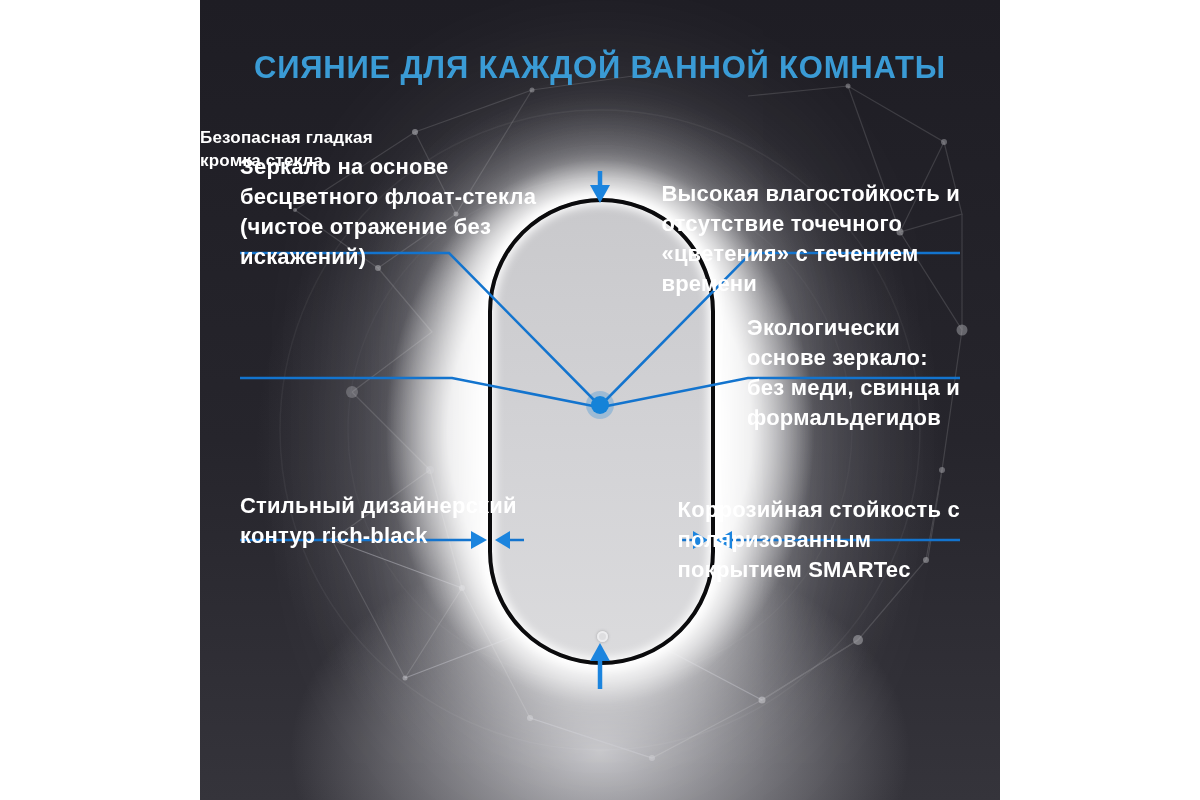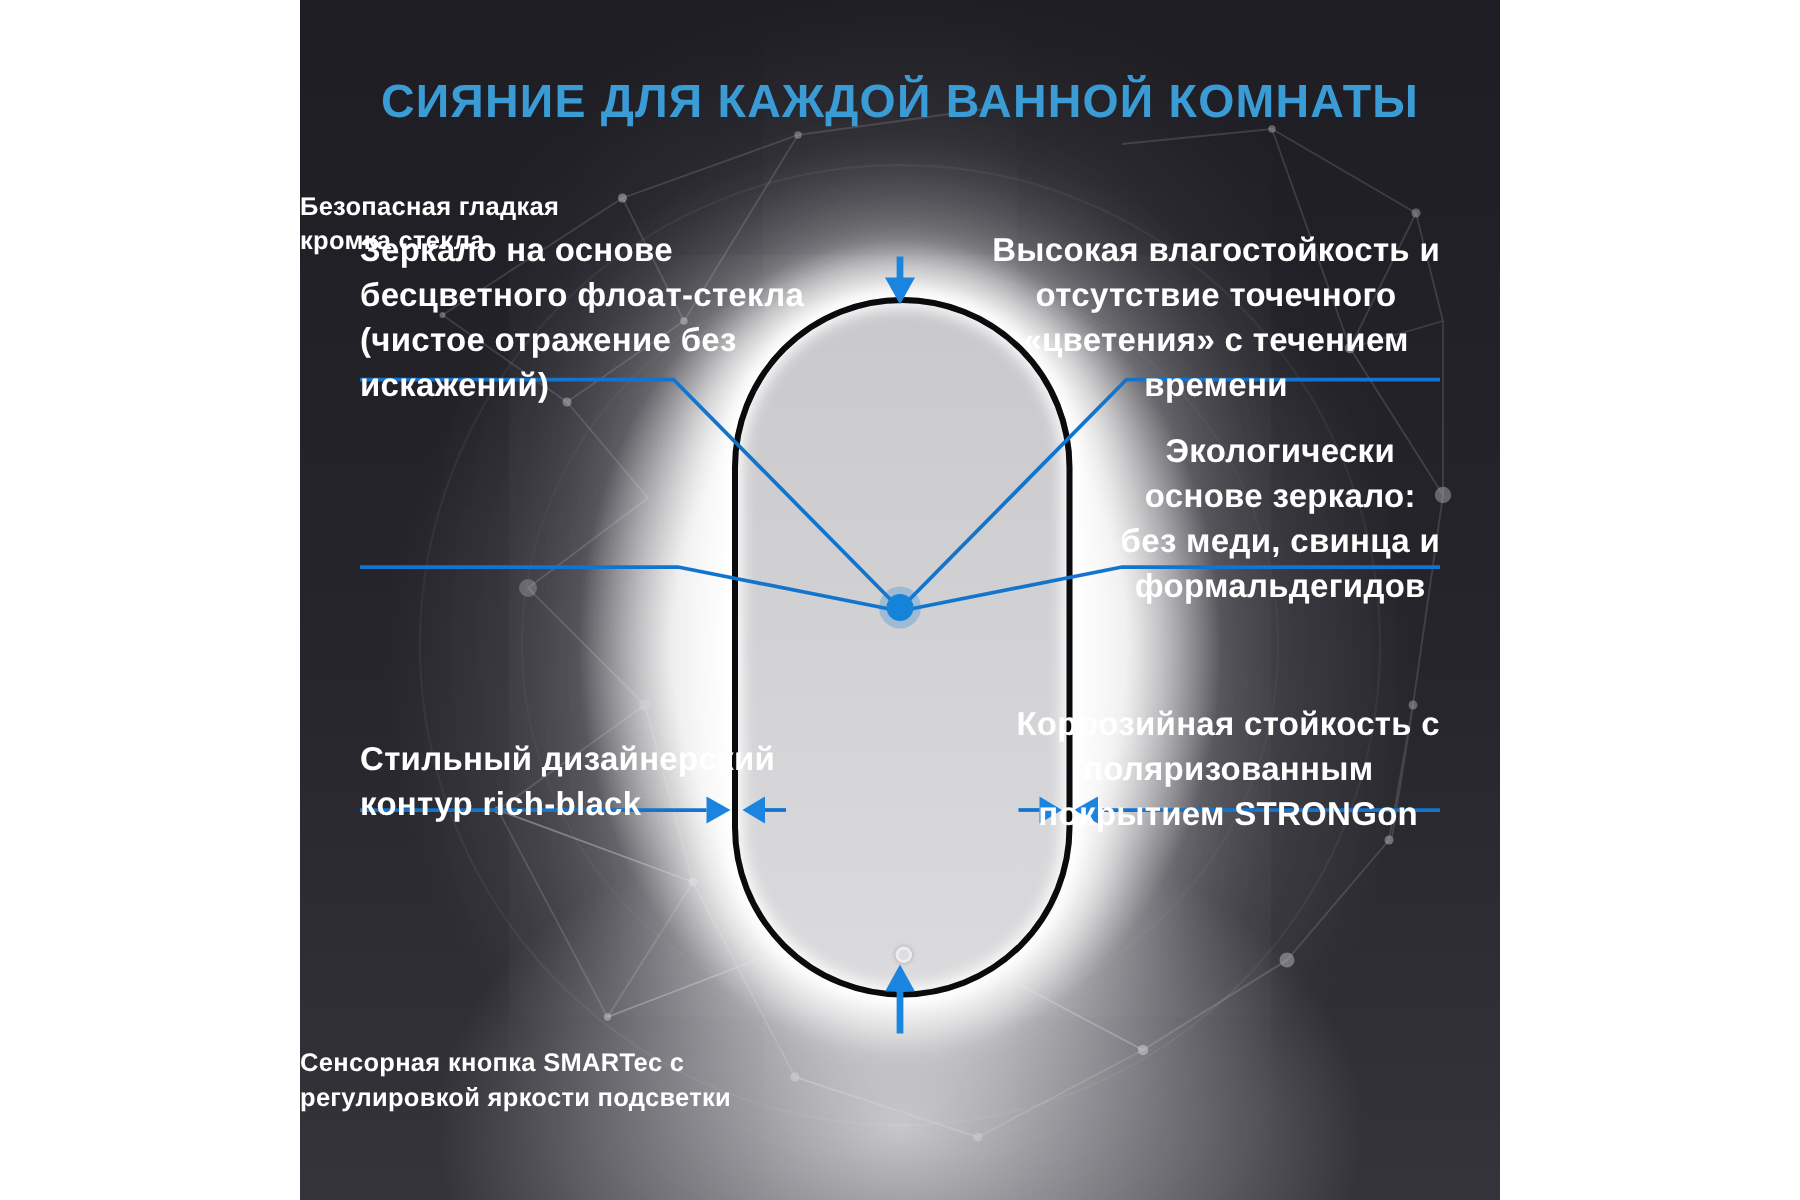--- a/index.html
+++ b/index.html
@@ -31,21 +31,21 @@
   .page-title{
     position:absolute;left:0;top:50px;width:100%;text-align:center;
     font-size:31px;font-weight:800;letter-spacing:.8px;
     color:var(--accent-blue);white-space:pre-line;
   }
   .lbl{
     position:absolute;color:var(--text-white);font-weight:700;
     font-size:22px;line-height:1.36;letter-spacing:.2px;white-space:pre-line;
   }
   .lbl.center{left:0;width:100%;text-align:left;font-size:17px;}
-  .lbl.right{text-align:center;}
+  .lbl.right{text-align:left;margin-top:27px;}
 
   
   .mirror{
     position:absolute;left:288px;top:198px;width:227px;height:467px;
     border-radius:120px;border:4px solid #0B0B0D;
     background:linear-gradient(180deg,#C9C9CC 0%,#D3D3D6 55%,#DBDBDD 100%);
     box-shadow:
       0 0 10px 4px #ffffff,
       0 0 34px 16px rgba(255,255,255,.95),
       0 0 80px 40px rgba(255,255,255,.55),
@@ -186,18 +186,16 @@
     <div class="lbl right" style="right:40px;top:286px">Экологически
 основе зеркало:
 без меди, свинца и
 формальдегидов</div>
 
     <div class="lbl" style="left:40px;top:491px">Стильный дизайнерский
 контур rich-black</div>
 
     <div class="lbl right" style="right:40px;top:468px">Коррозийная стойкость с
 поляризованным
-покрытием STRONGon</div>
-
-    <div class="lbl center" style="top:697px">Сенсорная кнопка SMARTec с
-регулировкой яркости подсветки</div>
+покрытием SMARTec</div>
+
   </div>
 </div>
 
 </body></html>

